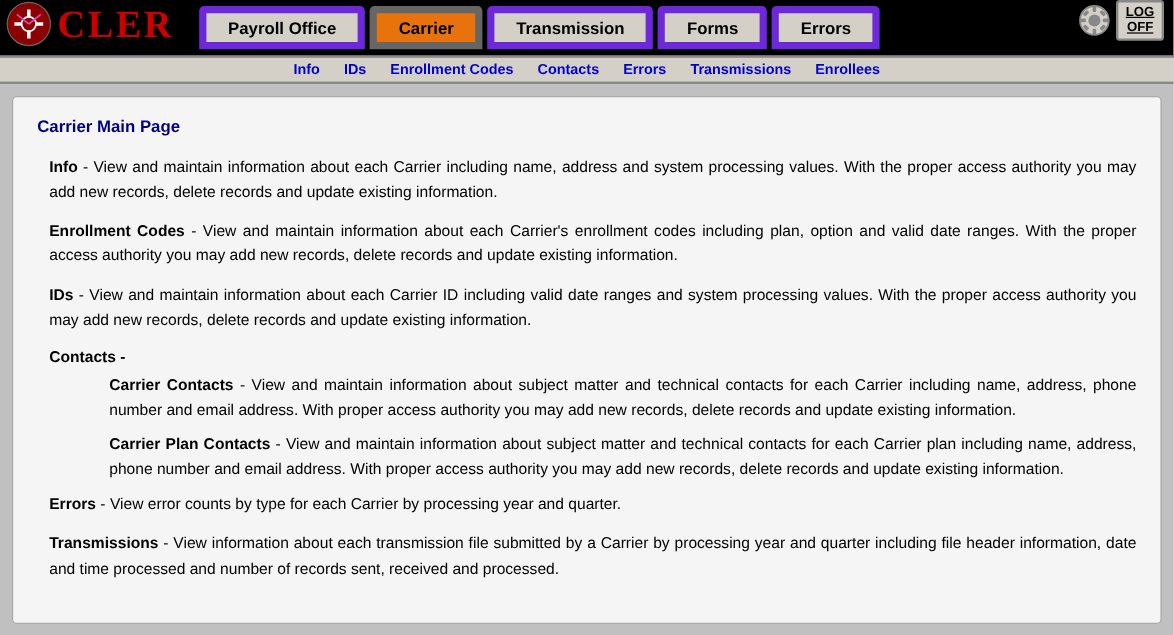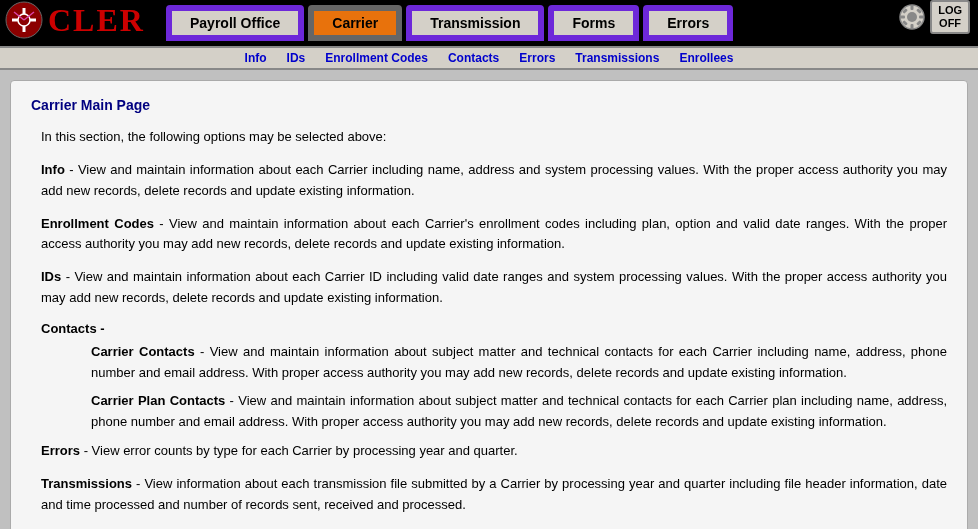--- a/index.html
+++ b/index.html
@@ -88,20 +88,21 @@
       background: #d4d0c8;
       border: 2px solid #888;
       padding: 2px 6px;
       font-size: 11px;
       font-weight: bold;
       cursor: pointer;
       color: #000;
       border-radius: 3px;
       line-height: 1.2;
       text-align: center;
+      text-decoration: underline;
     }
 
     
     .sub-nav {
       display: flex;
       align-items: center;
       background: #d4d0c8;
       border-bottom: 2px solid #888;
       padding: 3px 0;
       justify-content: center;
@@ -217,21 +218,20 @@
   <a class="sub-nav-item">Enrollment Codes</a>
   <a class="sub-nav-item">Contacts</a>
   <a class="sub-nav-item">Errors</a>
   <a class="sub-nav-item">Transmissions</a>
   <a class="sub-nav-item">Enrollees</a>
 </div>
 
 <div class="main-content">
   <div class="page-title">Carrier Main Page</div>
 
-  <p class="intro-text">In this section, the following options may be selected above:</p>
 
   <div class="section">
     <span class="section-title">Info</span><span> - View and maintain information about each Carrier including name, address and system processing values.  With the proper access authority you may add new records, delete records and update existing information.</span>
   </div>
 
   <div class="section">
     <span class="section-title">Enrollment Codes</span><span> - View and maintain information about each Carrier's enrollment codes including plan, option and valid date ranges.  With the proper access authority you may add new records, delete records and update existing information.</span>
   </div>
 
   <div class="section">

